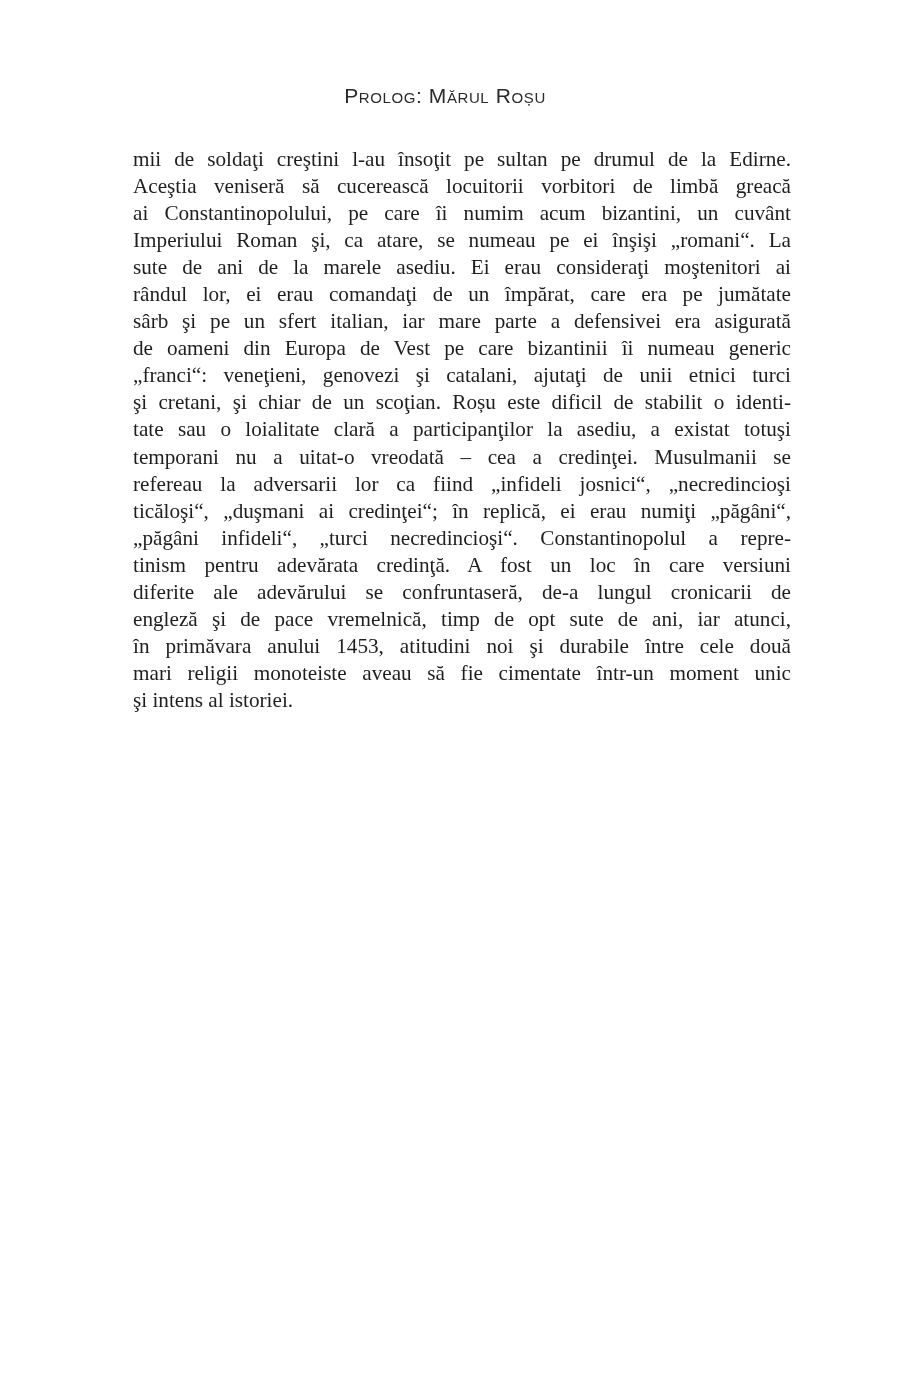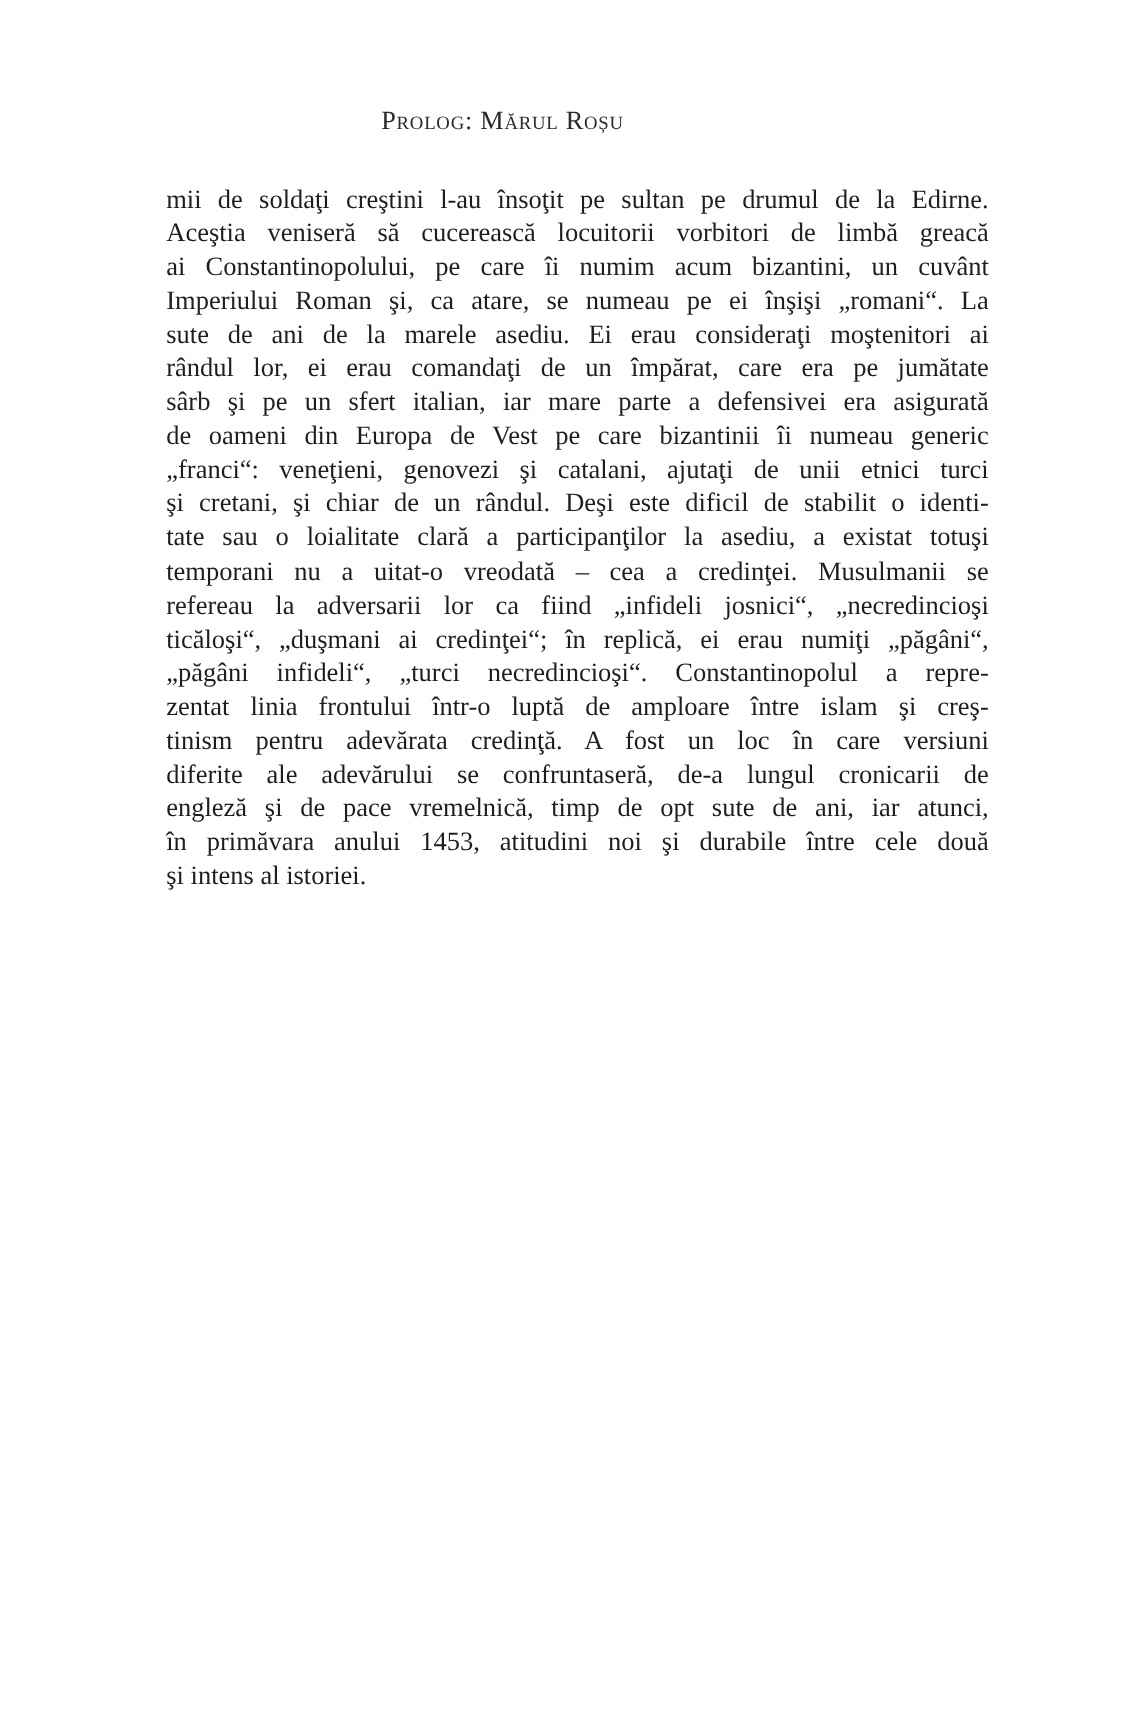--- a/index.html
+++ b/index.html
@@ -1,21 +1,21 @@
 <!DOCTYPE html>
 <html><head>
   <meta charset="utf-8">
   <style>
     html, body { margin: 0; padding: 0; background: #ffffff; }
     body { width: 900px; height: 1385px; position: relative; overflow: hidden; }
     .page { position: absolute; left: 0; top: 0; width: 900px; height: 1385px; background: #ffffff; }
     .running-head {
       position: absolute; top: 84px; left: 0; width: 804px; text-align: center;
-      font-family: Liberation Serif, serif;
-      font-size: 21px; color: #2a2a2a; font-variant: small-caps; letter-spacing: 0.6px;
+      font-family: Liberation Sans, sans-serif;
+      font-size: 21px; color: #2a2a2a; font-variant: small-caps; letter-spacing: 0.6px; padding-left: 43px;
     }
     .body-text {
       position: absolute; top: 146px; left: 133px; width: 658px;
       font-family: "Liberation Serif", "DejaVu Serif", serif;
       font-size: 21.2px; line-height: 27.05px; color: #1e1e1e;
     }
     .line { display: block; white-space: nowrap; text-align: justify; text-align-last: justify; height: 27.05px; font-family: Liberation Serif, serif; }
     .line.last { text-align-last: left; }
   </style>
 </head>
@@ -26,26 +26,26 @@
   <div class="body-text">
     <span class="line">mii de soldaţi creştini l-au însoţit pe sultan pe drumul de la Edirne.</span>
     <span class="line">Aceştia veniseră să cucerească locuitorii vorbitori de limbă greacă</span>
     <span class="line">ai Constantinopolului, pe care îi numim acum bizantini, un cuvânt</span>
     <span class="line">Imperiului Roman şi, ca atare, se numeau pe ei înşişi „romani“. La</span>
     <span class="line">sute de ani de la marele asediu. Ei erau consideraţi moştenitori ai</span>
     <span class="line">rândul lor, ei erau comandaţi de un împărat, care era pe jumătate</span>
     <span class="line">sârb şi pe un sfert italian, iar mare parte a defensivei era asigurată</span>
     <span class="line">de oameni din Europa de Vest pe care bizantinii îi numeau generic</span>
     <span class="line">„franci“: veneţieni, genovezi şi catalani, ajutaţi de unii etnici turci</span>
-    <span class="line">şi cretani, şi chiar de un rândul. Deşi este dificil de stabilit o identi-</span>
+    <span class="line">şi cretani, şi chiar de un scoţian. Roșu este dificil de stabilit o identi-</span>
     <span class="line">tate sau o loialitate clară a participanţilor la asediu, a existat totuşi</span>
     <span class="line">temporani nu a uitat-o vreodată – cea a credinţei. Musulmanii se</span>
     <span class="line">refereau la adversarii lor ca fiind „infideli josnici“, „necredincioşi</span>
     <span class="line">ticăloşi“, „duşmani ai credinţei“; în replică, ei erau numiţi „păgâni“,</span>
     <span class="line">„păgâni infideli“, „turci necredincioşi“. Constantinopolul a repre-</span>
-    <span class="line">zentat linia frontului într-o luptă de amploare între islam şi creş-</span>
     <span class="line">tinism pentru adevărata credinţă. A fost un loc în care versiuni</span>
     <span class="line">diferite ale adevărului se confruntaseră, de-a lungul cronicarii de</span>
     <span class="line">engleză şi de pace vremelnică, timp de opt sute de ani, iar atunci,</span>
     <span class="line">în primăvara anului 1453, atitudini noi şi durabile între cele două</span>
+    <span class="line">mari religii monoteiste aveau să fie cimentate într-un moment unic</span>
     <span class="line last">şi intens al istoriei.</span>
   </div>
 </div>
 
 </body></html>

